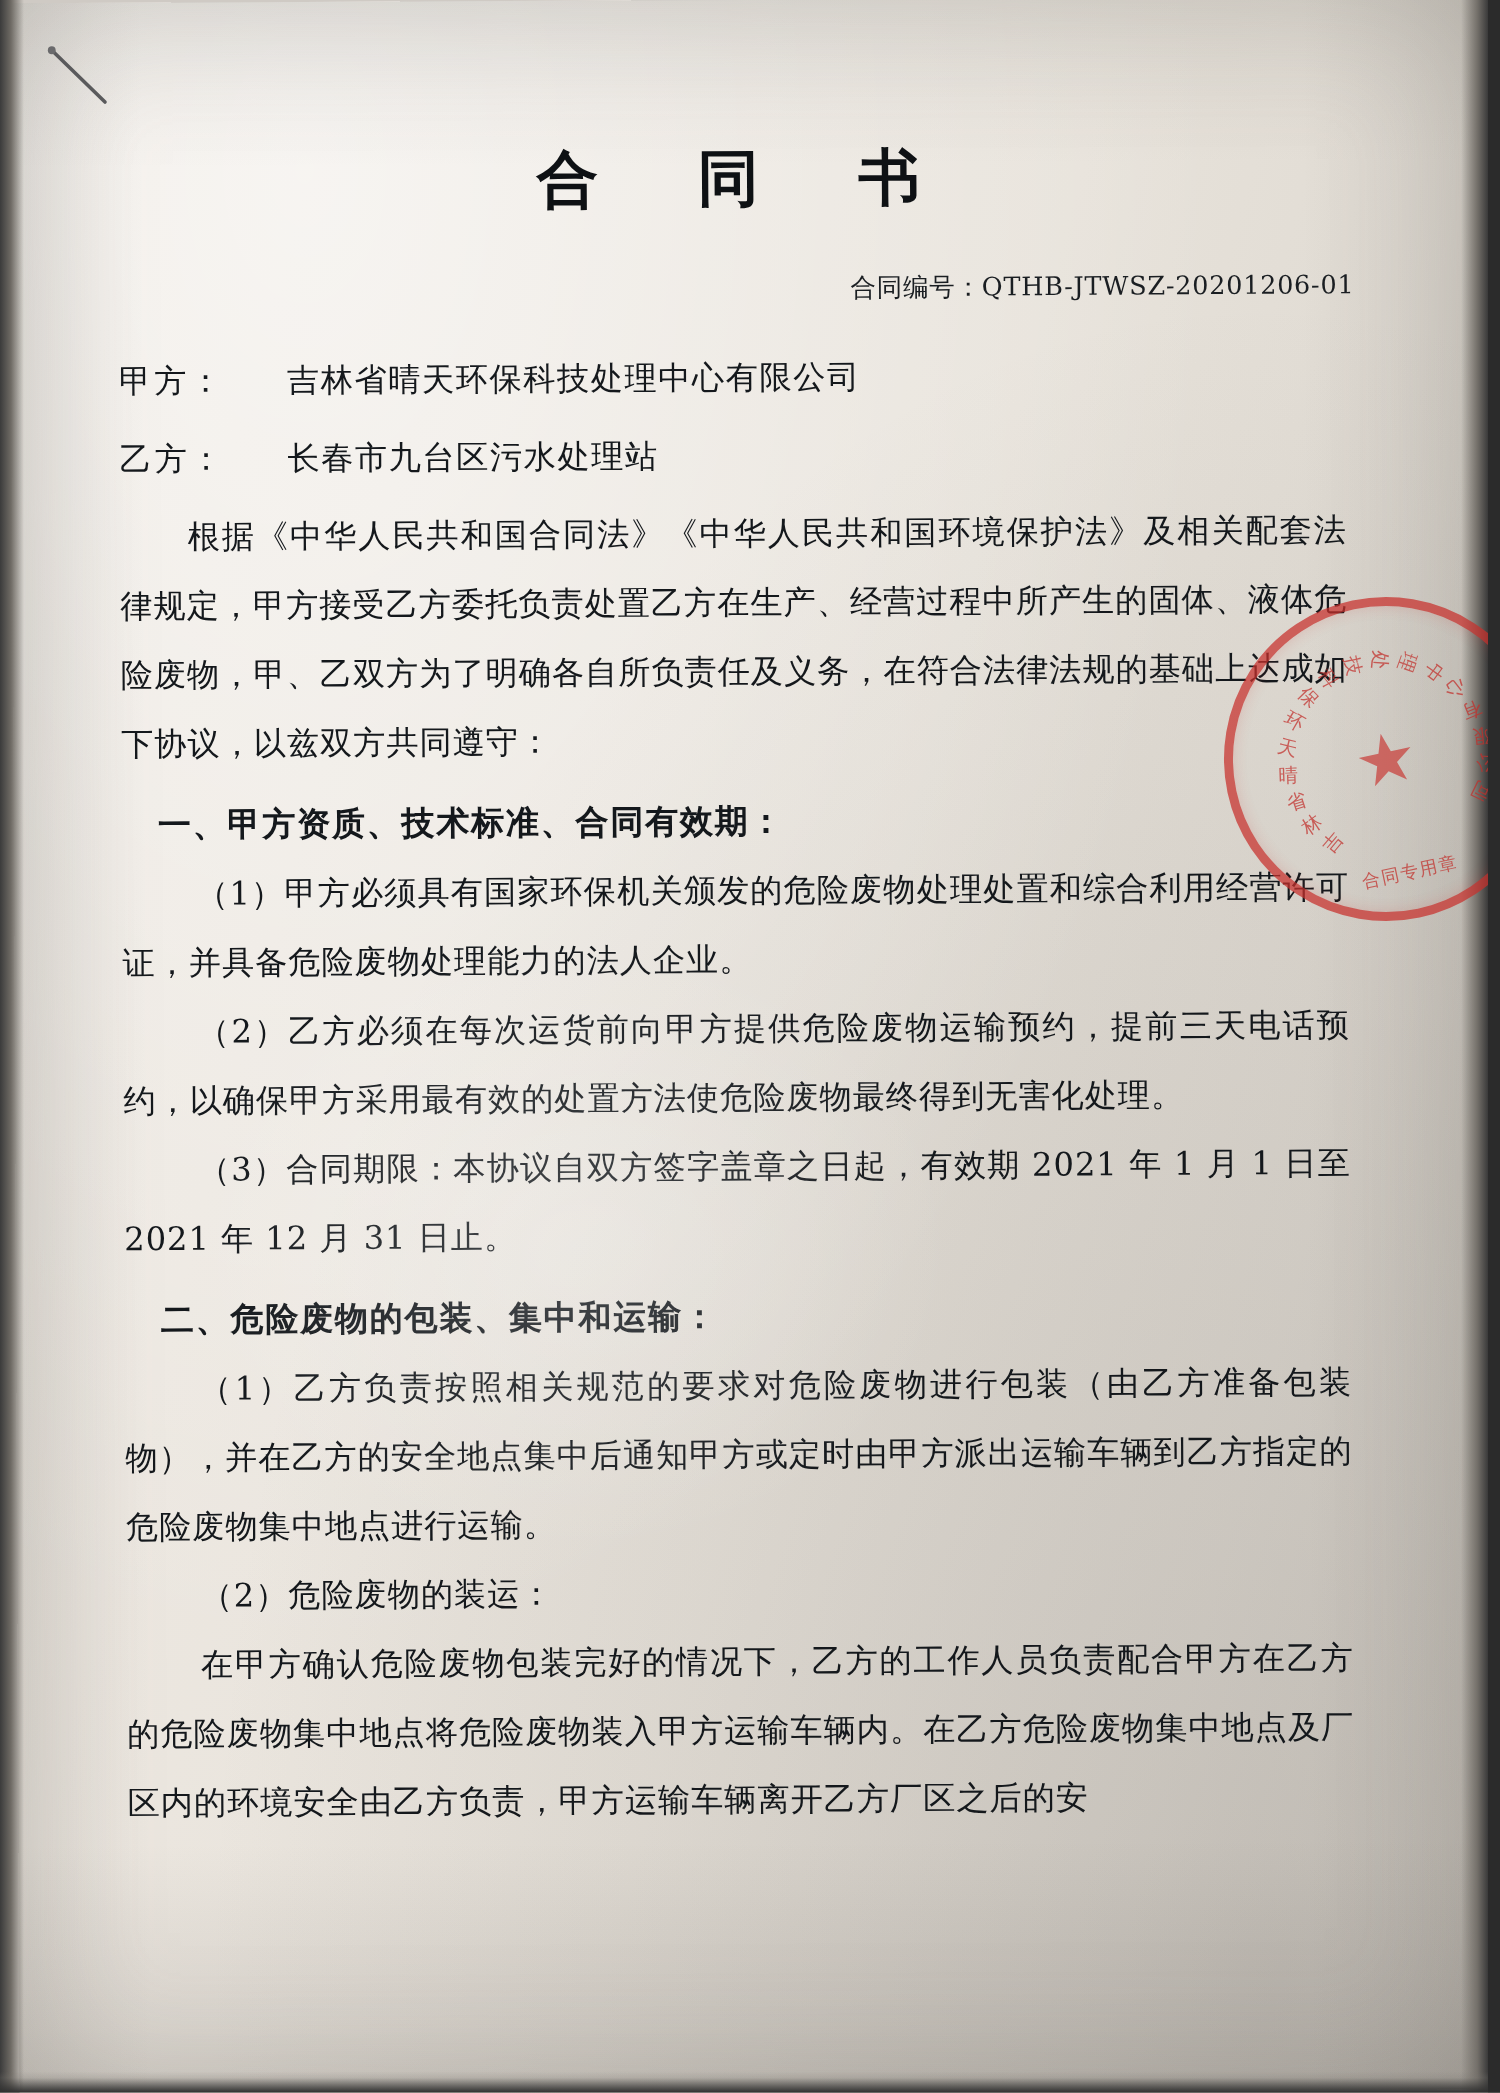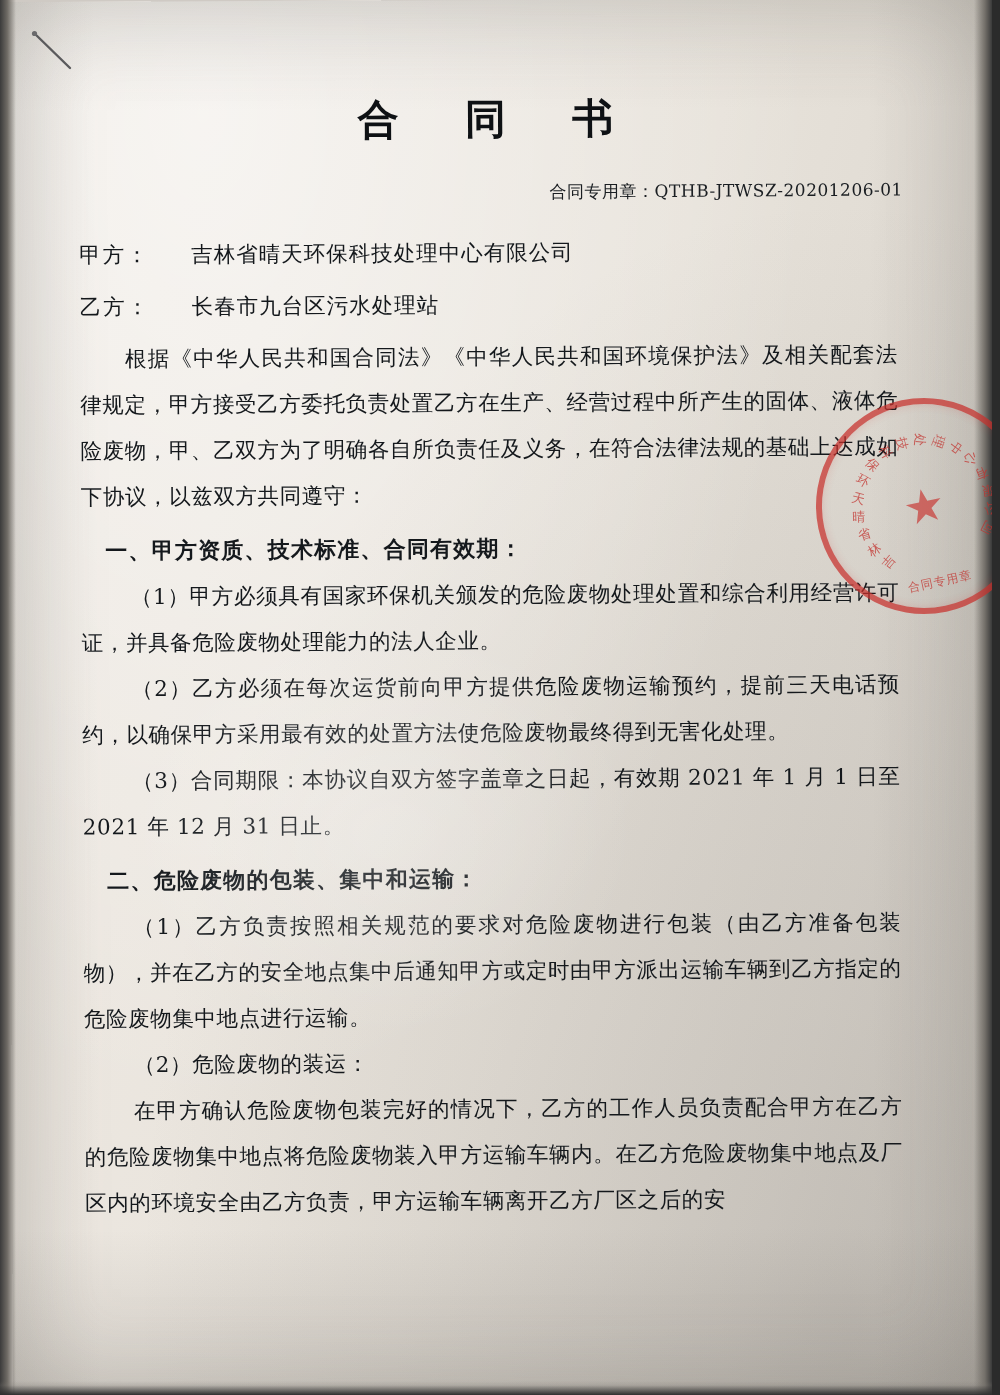--- a/index.html
+++ b/index.html
@@ -211,21 +211,21 @@
   <svg class="clip-mark" viewBox="0 0 46 42">
     <path d="M4 3 L40 38" stroke="#5a5a5c" stroke-width="2.4" fill="none" stroke-linecap="round"></path>
     <circle cx="4.5" cy="3.5" r="2.6" fill="#6a6a6c"></circle>
   </svg>
 
   <div class="content">
 
     <h1 class="doc-title">合 同 书</h1>
 
     <div class="contract-no">
-      <span>合同专用章：</span><span>QTHB-JTWSZ-20201206-01</span>
+      <span>合同编号：</span><span>QTHB-JTWSZ-20201206-01</span>
     </div>
 
     <div class="body-block">
 
       <div class="party-row">
         <div class="party-label">甲方：</div>
         <div class="party-value">吉林省晴天环保科技处理中心有限公司</div>
       </div>
 
       <div class="party-row">

